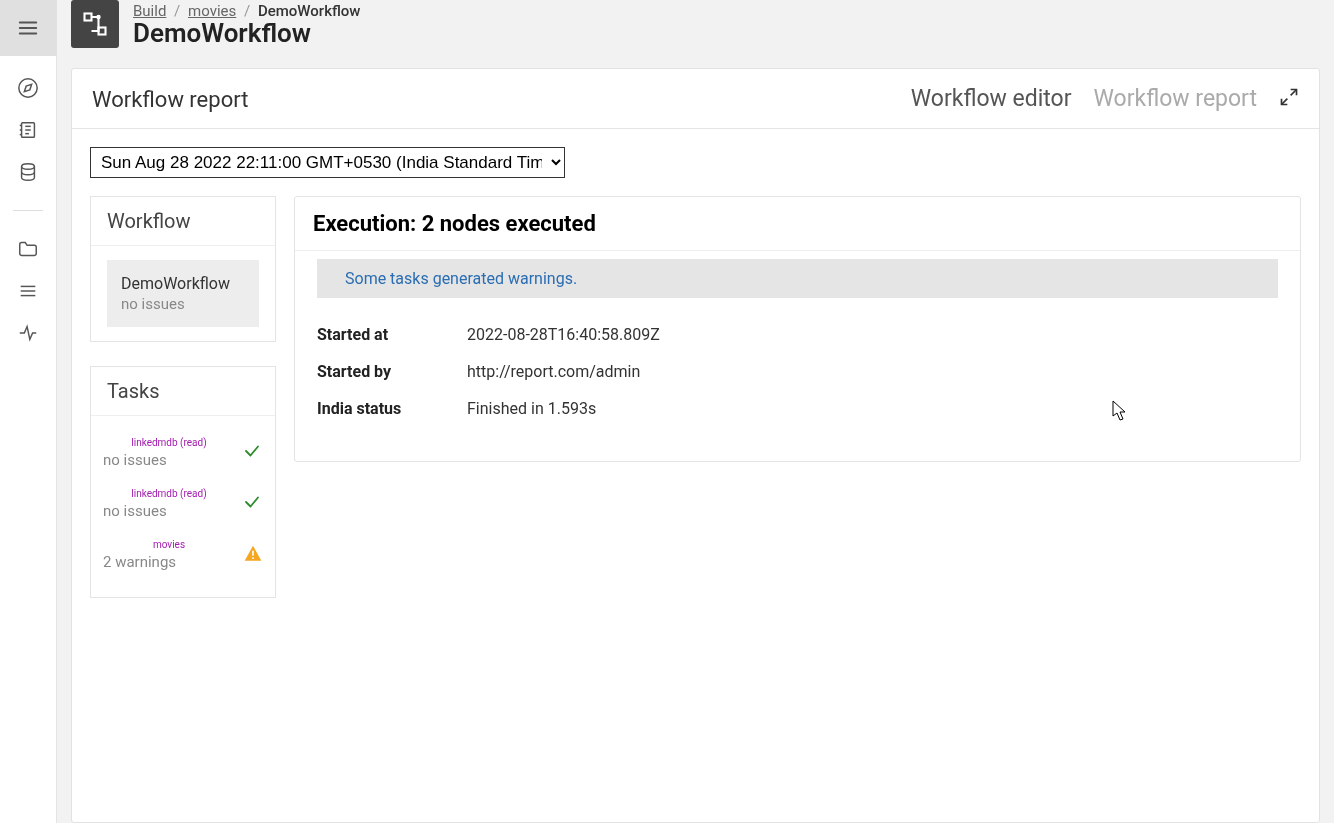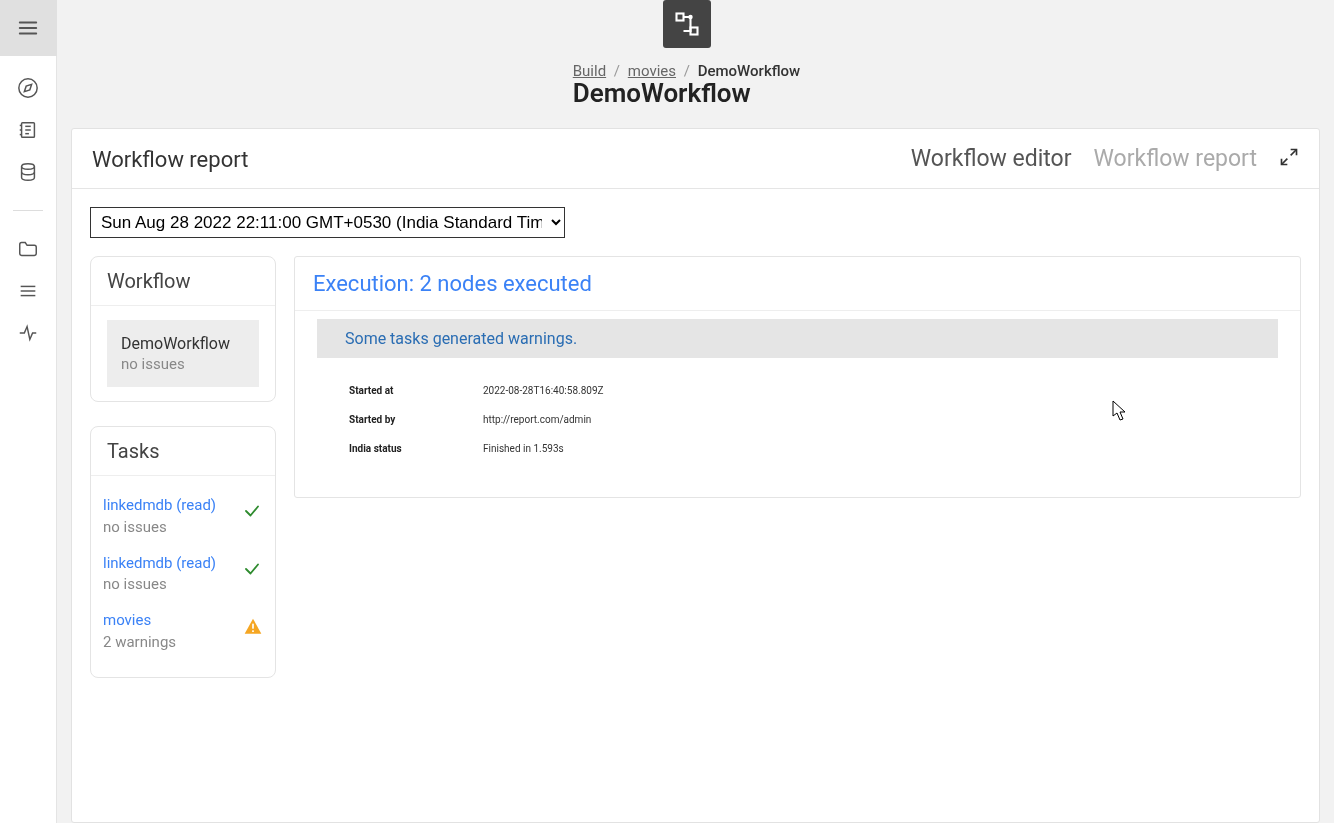--- a/index.html
+++ b/index.html
@@ -33,24 +33,23 @@
   .sidebar .nav-icons { display: flex; flex-direction: column; align-items: center; padding-top: 20px; gap: 18px; }
   .sidebar .nav-icons .sep { width: 30px; height: 1px; background: #ddd; margin: 8px 0; }
   .nav-icon { width: 24px; height: 24px; display:flex; align-items:center; justify-content:center; color:#555; cursor:pointer; }
 
   
   .main { flex: 1; display: flex; flex-direction: column; }
 
   
   .header {
     display: flex;
-    align-items: center;
+    align-items: flex-end;
     padding: 0 32px 8px 14px;
     gap: 14px;
-    flex-direction: column;
   }
   .wf-badge {
     width: 48px; height: 48px;
     background:#444; border-radius:3px;
     display:flex; align-items:center; justify-content:center;
     color:#fff;
   }
   .breadcrumb { font-size: 15px; color:#666; }
   .breadcrumb a { color:#666; text-decoration: underline; }
   .breadcrumb .sep { margin: 0 4px; color:#999; }
@@ -89,62 +88,62 @@
     outline:none;
     width: 475px;
   }
 
   .two-col { display:flex; gap:18px; align-items:flex-start; }
 
   .side-panel { width:186px; display:flex; flex-direction:column; gap:24px; }
   .panel {
     background:#fff;
     border:1px solid #e4e4e4;
-    border-radius:8px;
+    border-radius:0;
   }
   .panel-hd {
     padding:12px 16px;
     font-size:20px;
     color:#444;
     border-bottom:1px solid #eee;
   }
   .panel-body { padding:14px 16px; }
   .wf-tile { background:#ededed; padding:14px 14px; }
   .wf-tile .wf-name { font-size:16px; color:#333; }
   .wf-tile .wf-sub { font-size:15px; color:#888; margin-top:2px; }
 
   .task-list { display:flex; flex-direction:column; gap:18px; padding:20px 12px 26px 12px; }
   .task-item { display:flex; align-items:flex-start; justify-content:space-between; gap:8px; }
   .task-text { flex:1; }
-  .task-text .t1 { font-size:15px; color:#3b82f6; line-height:1.3; }
+  .task-text .t1 { font-size:10px; color:#a21caf; line-height:1.3;text-align:center; }
   .task-text .t2 { font-size:15px; color:#888; margin-top:2px; }
   .status-icon { width:20px; height:20px; flex-shrink:0; margin-top:6px; }
 
   .exec-panel {
     flex:1;
     background:#fff;
     border:1px solid #e4e4e4;
     border-radius:3px;
   }
   .exec-hd {
     padding:14px 18px;
     font-size:22px;
-    font-weight:400;
-    color:#3b82f6;
+    font-weight:700;
+    color:#000000;
     border-bottom:1px solid #eee;
   }
   .exec-body { padding: 8px 22px 34px 22px; }
   .warn-banner {
     background:#e5e5e5;
     color:#2a6db3;
     font-size:16px;
     padding:10px 28px;
     margin-bottom:18px;
   }
-  .kv { display:flex; gap: 24px; font-size:10px; padding: 9px 0; margin-left: 32px; }
+  .kv { display:flex; gap: 40px; font-size:16px; padding: 9px 0; }
   .kv .k { width:110px; font-weight:700; color:#222; }
   .kv .v { color:#333; }
 
   .cursor {
     position:absolute;
     width:16px; height:22px;
   }
 </style>
 </head>
 <body>

